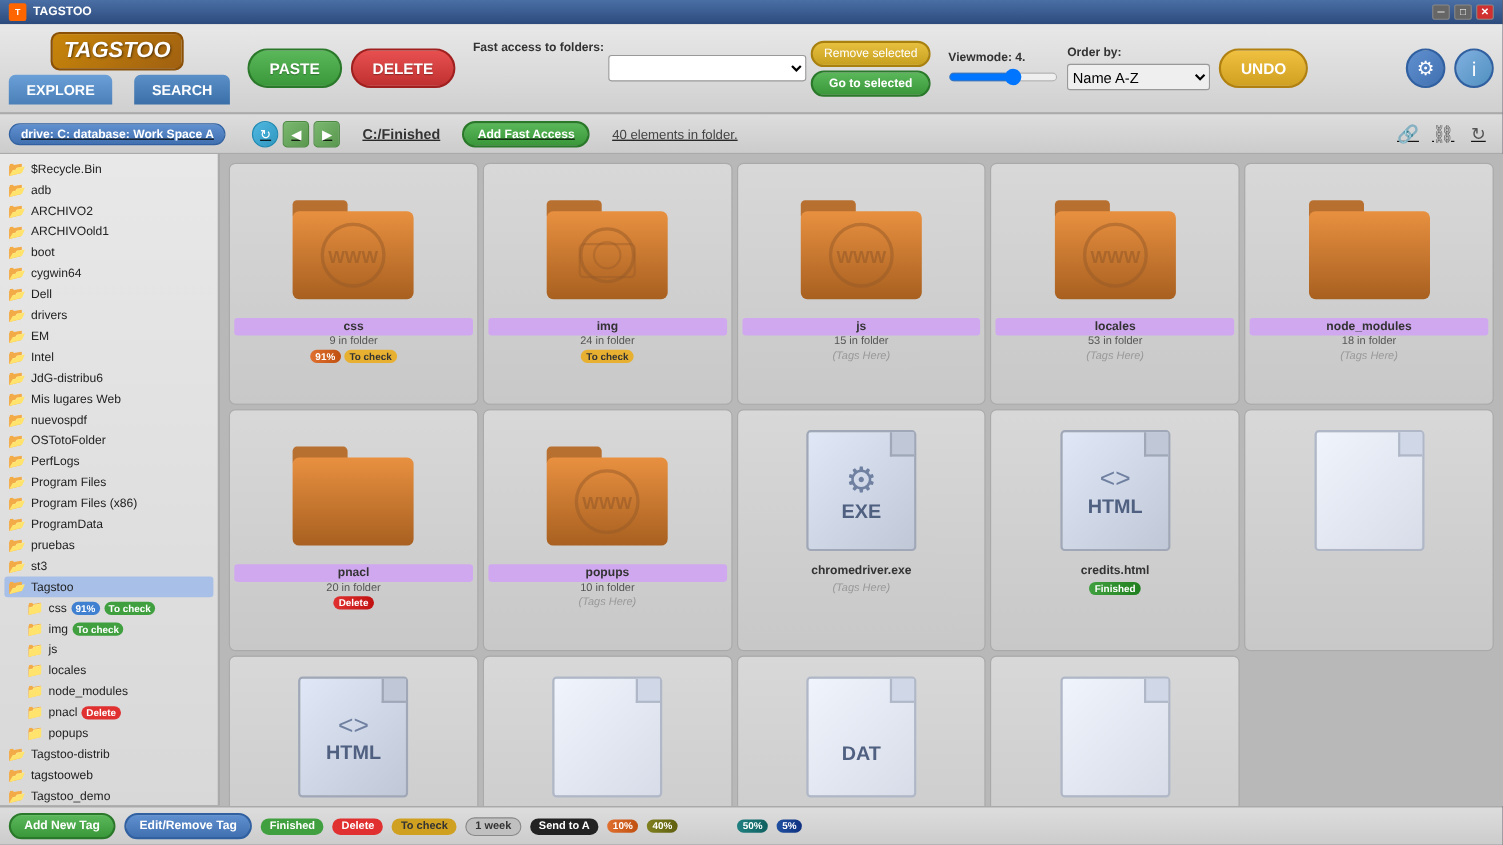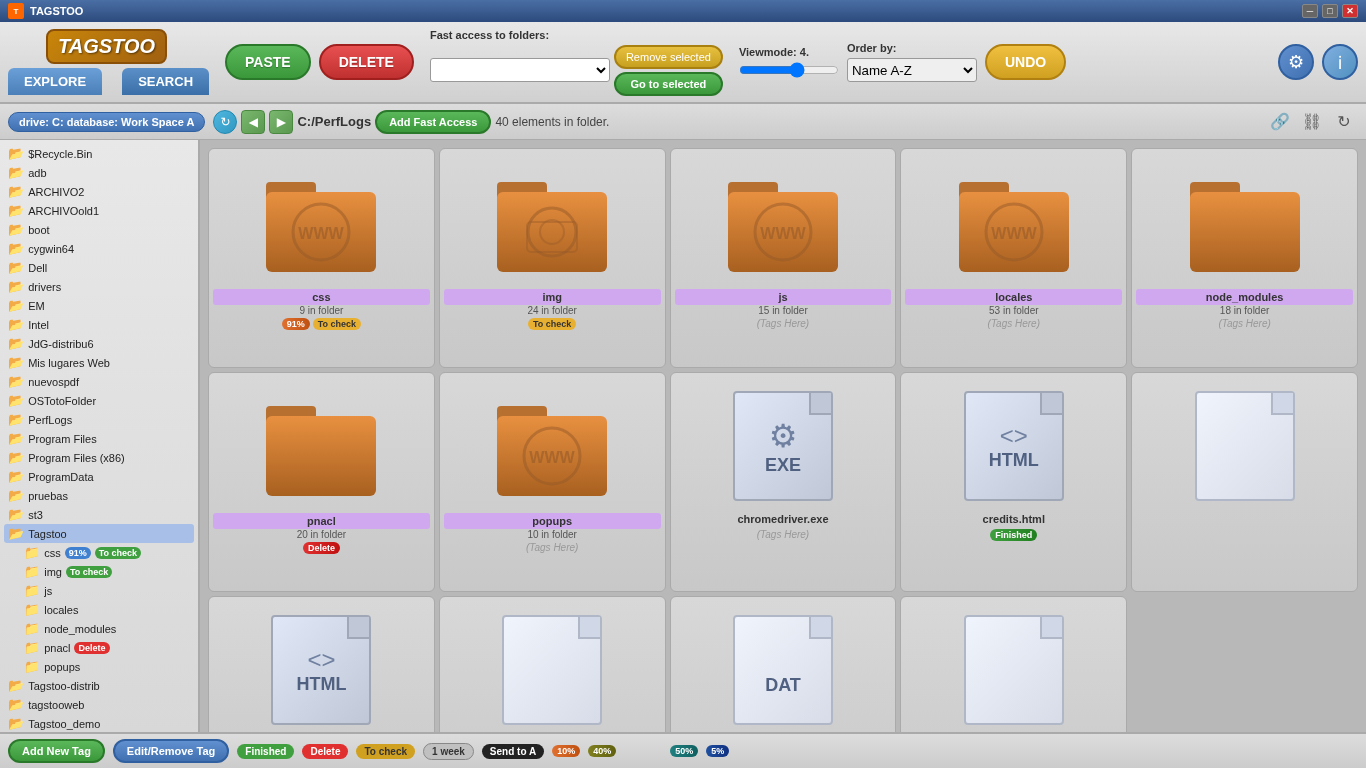--- a/index.html
+++ b/index.html
@@ -79,21 +79,21 @@
       text-shadow: 0 1px 1px rgba(0,0,0,0.3);
     }
     #paste-btn { background: linear-gradient(to bottom, #5ab85a, #3a983a); border-color: #2a782a; }
     #copy-btn { background: linear-gradient(to bottom, #888, #555); border-color: #333; border-radius: 20px; display: flex; align-items: center; gap: 6px; }
     #copy-inner { background: linear-gradient(to bottom, #aaa, #777); border-radius: 50%; width: 22px; height: 22px; }
     #delete-btn { background: linear-gradient(to bottom, #e85050, #c03030); border-color: #a02020; }
 
     
     #fast-access-section {
       display: flex;
-      flex-direction: column;
+      flex-direction: row;
       gap: 4px;
       margin: 16px 8px;
     }
     #fast-access-label { font-size: 11px; color: #333; font-weight: bold; }
     #fast-access-row { display: flex; gap: 4px; align-items: center; }
     #fast-access-dropdown {
       width: 180px;
       height: 24px;
       border: 1px solid #999;
       border-radius: 3px;
@@ -157,22 +157,23 @@
       color: white; font-size: 18px;
     }
 
     
     #address-bar {
       background: linear-gradient(to bottom, #ddd, #ccc);
       height: 36px;
       display: flex;
       align-items: center;
       padding: 0 8px;
-      gap: 4px;
+      gap: 20px;
       border-bottom: 1px solid #aaa;
+      text-decoration: underline;
     }
     #current-path-badge {
       background: linear-gradient(to bottom, #6090d0, #4070b0);
       color: white;
       font-size: 11px;
       font-weight: bold;
       padding: 3px 10px;
       border-radius: 10px;
       border: 1px solid #3060a0;
     }
@@ -521,21 +522,21 @@
     </div>
   </div>
 
   <div id="address-bar">
     <div id="current-path-badge">drive: C:  database: Work Space A</div>
     <div style="display:flex; align-items:center; gap:4px; margin-left:4px;">
       <div id="nav-refresh">↻</div>
       <div id="nav-back">◀</div>
       <div id="nav-forward">▶</div>
     </div>
-    <span id="path-display">C:/PerfLogs</span>
+    <span id="path-display">C:/Finished</span>
     <button id="add-fast-access-btn">Add Fast Access</button>
     <span id="elements-count">40 elements in folder.</span>
     <div id="right-icons">
       <div class="right-icon-btn">🔗</div>
       <div class="right-icon-btn">⛓</div>
       <div class="right-icon-btn">↻</div>
     </div>
   </div>
 
   <div id="content-area">

